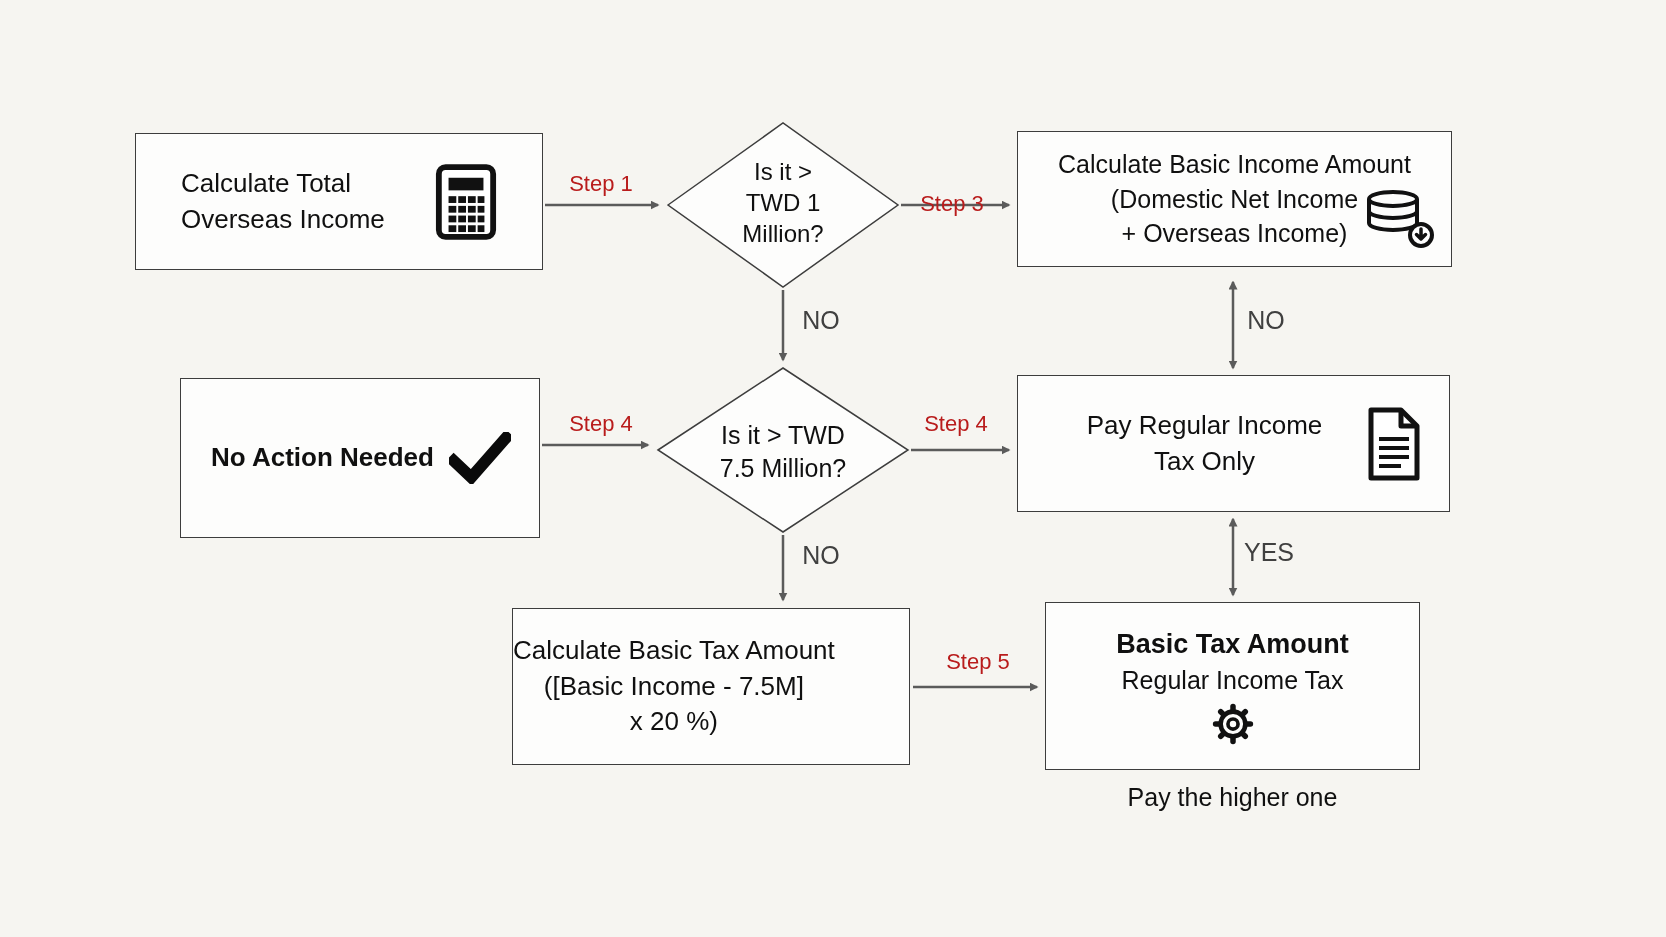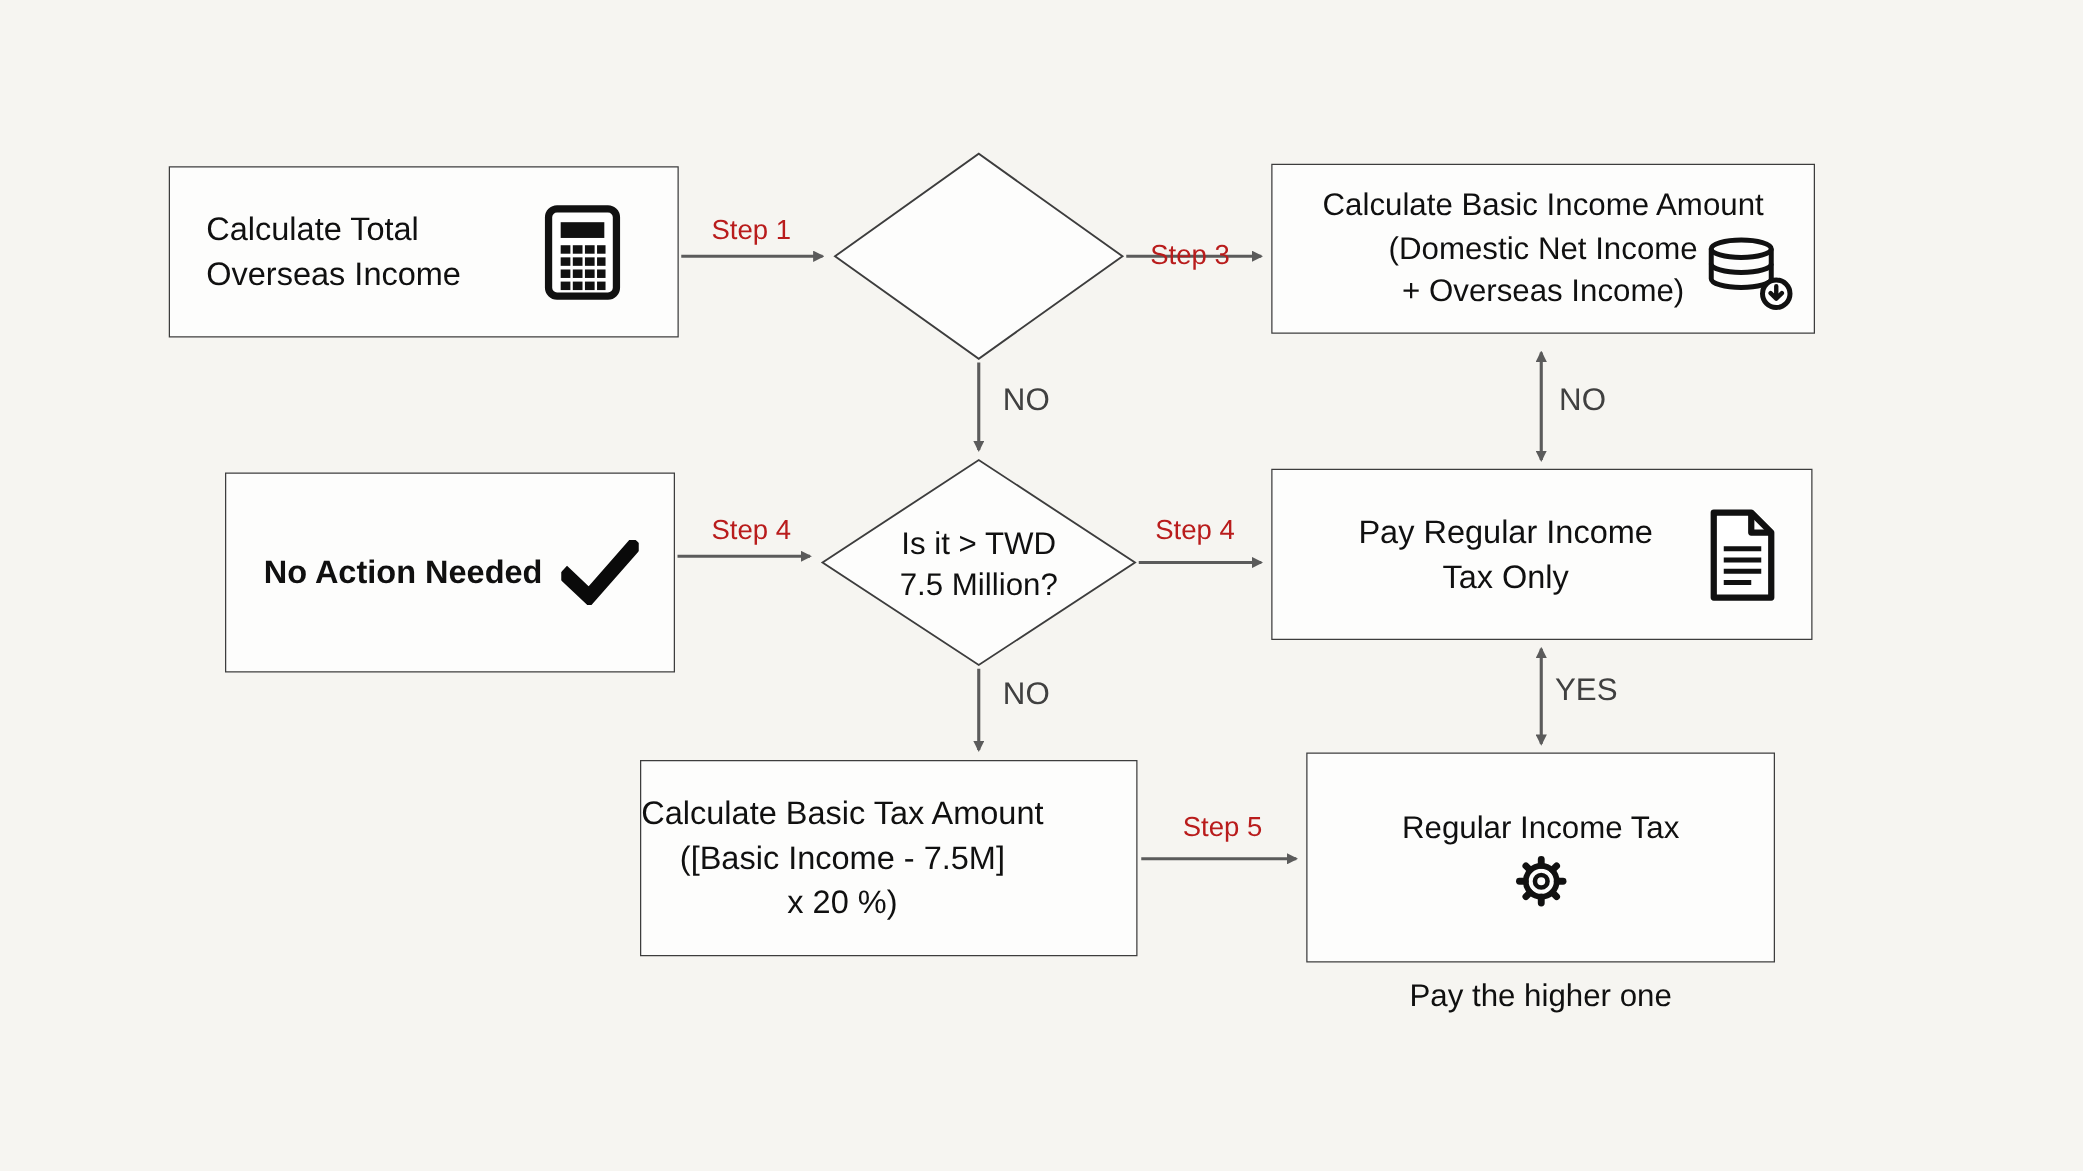--- a/index.html
+++ b/index.html
@@ -87,21 +87,21 @@
     <line x1="542" y1="445" x2="648" y2="445" stroke="#5b5b5b" stroke-width="2.5" marker-end="url(#ah)"></line>
     <line x1="911" y1="450" x2="1009" y2="450" stroke="#5b5b5b" stroke-width="2.5" marker-end="url(#ah)"></line>
     <line x1="783" y1="535" x2="783" y2="600" stroke="#5b5b5b" stroke-width="2.5" marker-end="url(#ah)"></line>
     <line x1="913" y1="687" x2="1037" y2="687" stroke="#5b5b5b" stroke-width="2.5" marker-end="url(#ah)"></line>
     <line x1="1233" y1="519" x2="1233" y2="595" stroke="#5b5b5b" stroke-width="2.5" marker-start="url(#ah)" marker-end="url(#ah)"></line>
 
     <polygon points="668,205 783,123 898,205 783,287" fill="#fdfdfc" stroke="#3d3d3d" stroke-width="1.5"></polygon>
     <polygon points="658,450 783,368 908,450 783,532" fill="#fdfdfc" stroke="#3d3d3d" stroke-width="1.5"></polygon>
   </svg>
 
-  <div class="box" style="left:135px; top:133px; width:408px; height:137px; padding:0 44px 0 29px; justify-content:space-between;">
+  <div class="box" style="left:135px; top:133px; width:408px; height:137px; padding:0 44px 0 45px; justify-content:space-between;">
     <div class="box-text">Calculate Total
 Overseas Income</div>
     <span class="icon">
       <svg width="64" height="78" viewBox="0 0 66 80">
         <rect x="5" y="4" width="56" height="72" rx="7" fill="#fff" stroke="#111" stroke-width="6"></rect>
         <rect x="15" y="15" width="36" height="13" fill="#111"></rect>
         <g fill="#111">
           <rect x="15" y="34" width="8" height="7"></rect>
             <rect x="25" y="34" width="8" height="7"></rect>
             <rect x="35" y="34" width="8" height="7"></rect>
@@ -116,20 +116,23 @@
             <rect x="45" y="54" width="7" height="7"></rect>
           <rect x="15" y="64" width="8" height="7"></rect>
             <rect x="25" y="64" width="8" height="7"></rect>
             <rect x="35" y="64" width="8" height="7"></rect>
             <rect x="45" y="64" width="7" height="7"></rect>
         </g>
       </svg>
     </span>
   </div>
 
+  <div class="diamond-text" style="left:783px; top:156px; width:170px;">Is it &gt;
+TWD 1
+Million?</div>
 
   <div class="box" style="left:1017px; top:131px; width:435px; height:136px; padding:10px 14px; justify-content:center;">
     <div class="box-text center" style="font-size:25px;">Calculate Basic Income Amount
 (Domestic Net Income
 + Overseas Income)</div>
     <span class="icon" style="position:absolute; right:16px; bottom:16px;">
       <svg width="72" height="62" viewBox="0 0 72 62">
         <g fill="none" stroke="#111" stroke-width="4">
           <ellipse cx="30" cy="11" rx="24" ry="7"></ellipse>
           <path d="M6 11 v12 a24 7 0 0 0 48 0 v-12"></path>
@@ -170,20 +173,21 @@
     </span>
   </div>
 
   <div class="box" style="left:512px; top:608px; width:398px; height:157px; justify-content:flex-start;">
     <div class="box-text center">Calculate Basic Tax Amount
 ([Basic Income - 7.5M]
 x 20 %)</div>
   </div>
 
   <div class="box col" style="left:1045px; top:602px; width:375px; height:168px;">
+    <div class="box-text bold-text center" style="font-size:27px;">Basic Tax Amount</div>
     <div class="box-text center" style="font-size:25px;">Regular Income Tax</div>
     <span class="icon" style="margin-top:4px;">
       <svg width="44" height="44" viewBox="0 0 48 48">
         <circle cx="24" cy="24" r="13.5" fill="none" stroke="#111" stroke-width="5"></circle>
         <circle cx="24" cy="24" r="5.5" fill="none" stroke="#111" stroke-width="4"></circle>
         <g stroke="#111" stroke-width="6" stroke-linecap="round">
           <line x1="38" y1="24" x2="43" y2="24"></line>
           <line x1="33.9" y1="33.9" x2="37.4" y2="37.4"></line>
           <line x1="24" y1="38" x2="24" y2="43"></line>
           <line x1="14.1" y1="33.9" x2="10.6" y2="37.4"></line>

